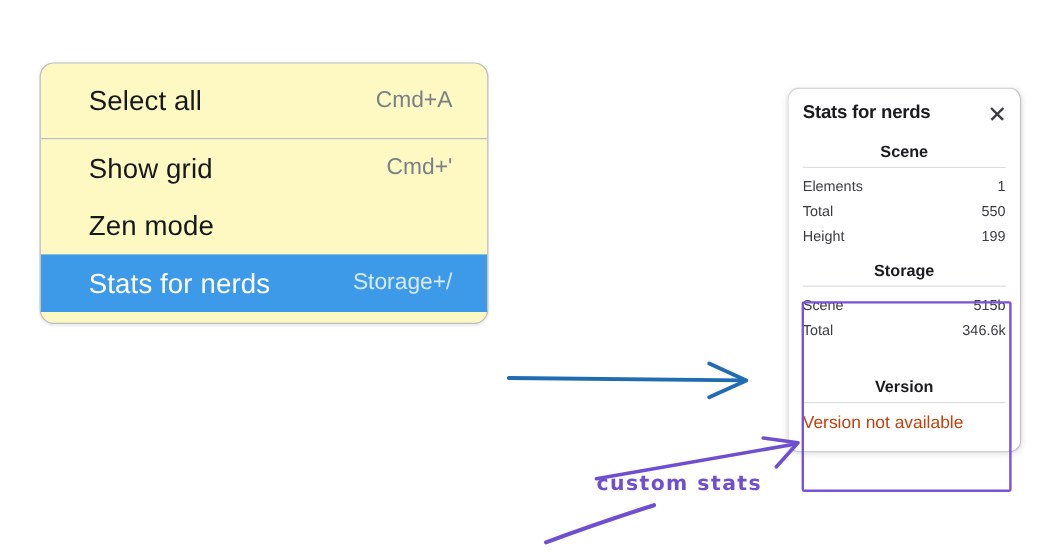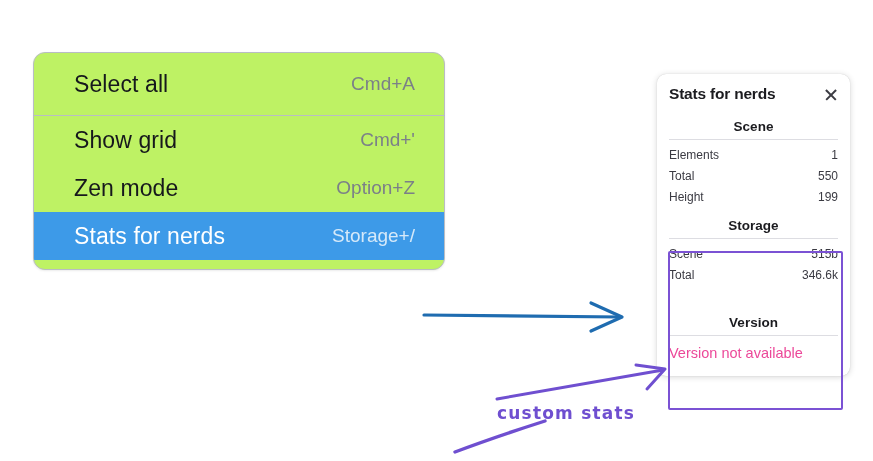--- a/index.html
+++ b/index.html
@@ -13,22 +13,22 @@
     position: relative;
     overflow: hidden;
     font-family: "Liberation Sans", sans-serif;
   }
 
   
   #context-menu {
     position: absolute;
     left: 33px;
     top: 52px;
-    width: 412px;
-    background: #bef264;
+    width: 374px;
+    background: #fef9c3;
     border: 1px solid #b9bdc4;
     border-radius: 12px;
     box-sizing: border-box;
     padding: 7px 0 9px 0;
     box-shadow: 0 1px 2px rgba(0,0,0,0.08);
     overflow: hidden;
   }
   .menu-group { padding: 0; }
   .menu-divider {
     height: 1px;
@@ -118,21 +118,21 @@
     display: flex;
     justify-content: space-between;
     align-items: flex-start;
     font-size: 12px;
     color: #3a3a42;
     padding: 3.5px 0;
   }
   .stat-row .v { color: #3a3a42; }
   .plain-row {
     font-size: 14.5px;
-    color: #ec4899;
+    color: #c2410c;
     padding: 5px 0 1px 0;
   }
 
   
   #custom-stats-box {
     position: absolute;
     left: 668px;
     top: 251px;
     width: 175px;
     height: 159px;
@@ -145,21 +145,21 @@
   
   #annotations {
     position: absolute;
     left: 0; top: 0;
     width: 873px; height: 461px;
     pointer-events: none;
   }
   #handwriting {
     position: absolute;
     left: 497px;
-    top: 403px;
+    top: 393px;
     font-family: "DejaVu Sans", sans-serif;
     font-size: 17px;
     font-weight: bold;
     color: #6f4fd0;
     letter-spacing: 1.2px;
     white-space: nowrap;
   }
 </style>
 </head>
 <body>
@@ -175,21 +175,20 @@
 
   <div class="menu-divider"></div>
 
   <div class="menu-group">
     <div class="menu-item">
       <span class="label">Show grid</span>
       <span class="shortcut">Cmd+'</span>
     </div>
     <div class="menu-item">
       <span class="label">Zen mode</span>
-      <span class="shortcut">Option+Z</span>
     </div>
     <div class="menu-item selected">
       <span class="label">Stats for nerds</span>
       <span class="shortcut">Storage+/</span>
     </div>
   </div>
 
 </div>
 
 <div id="stats-panel">

